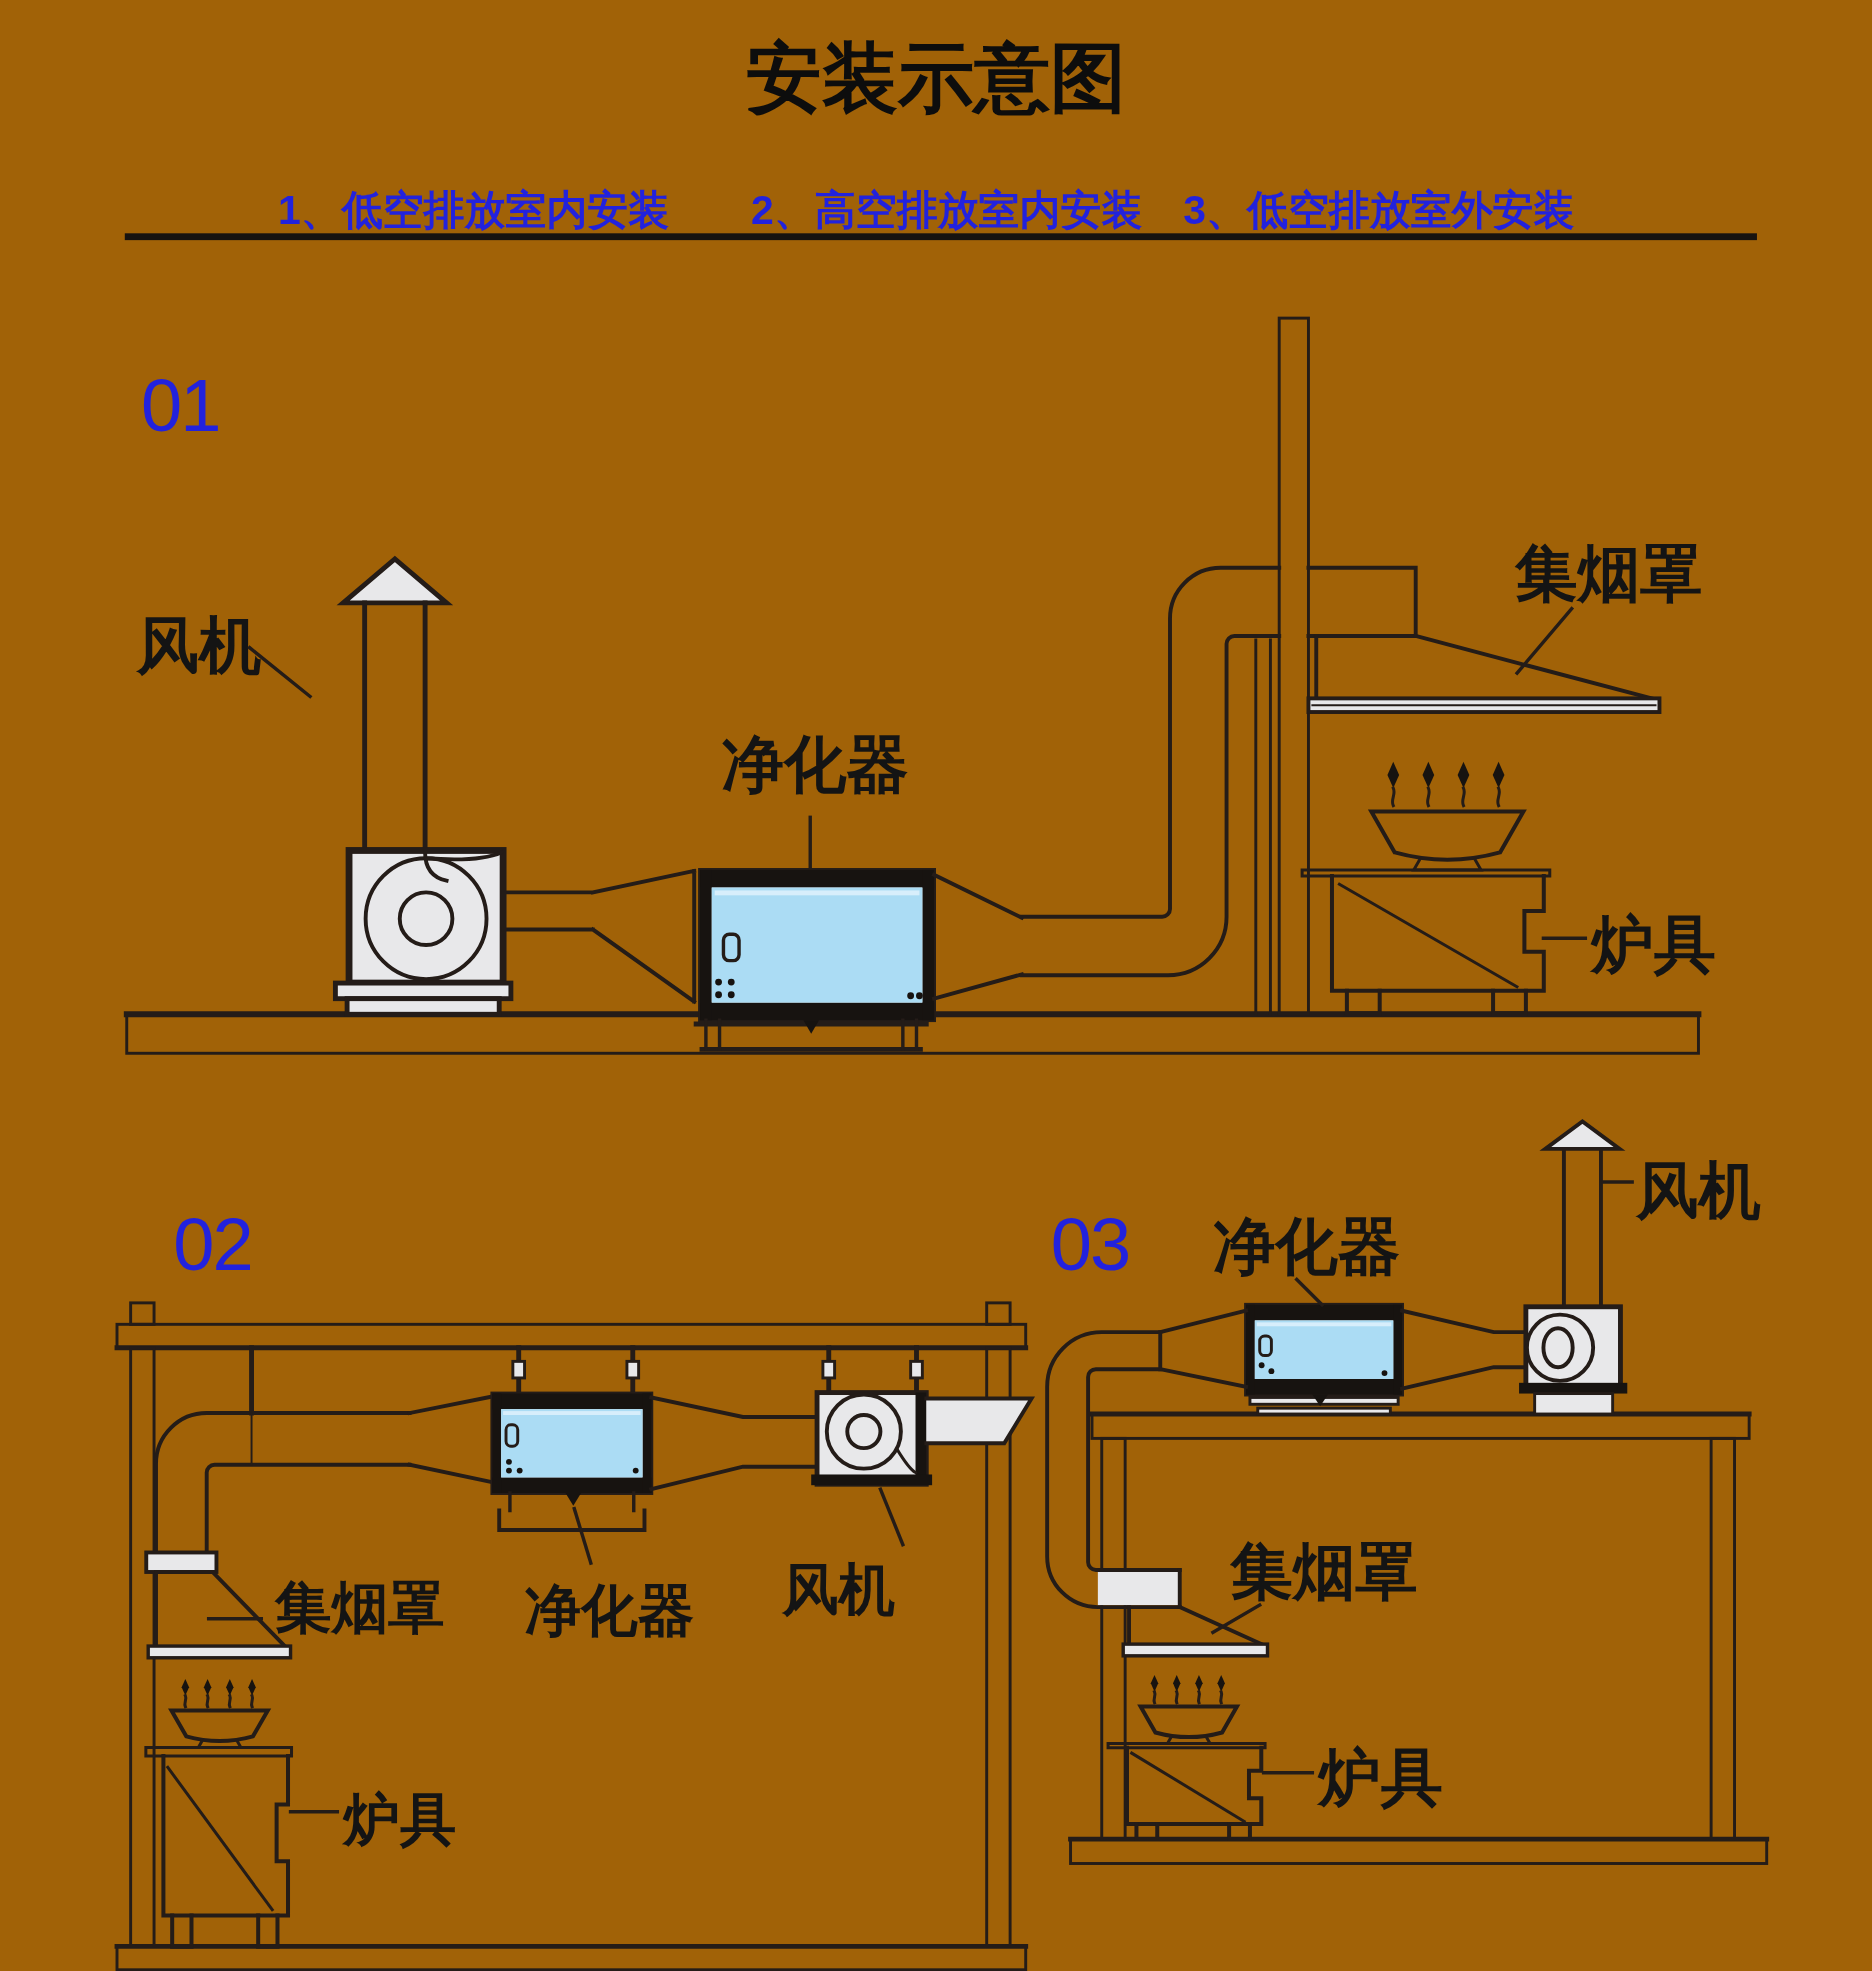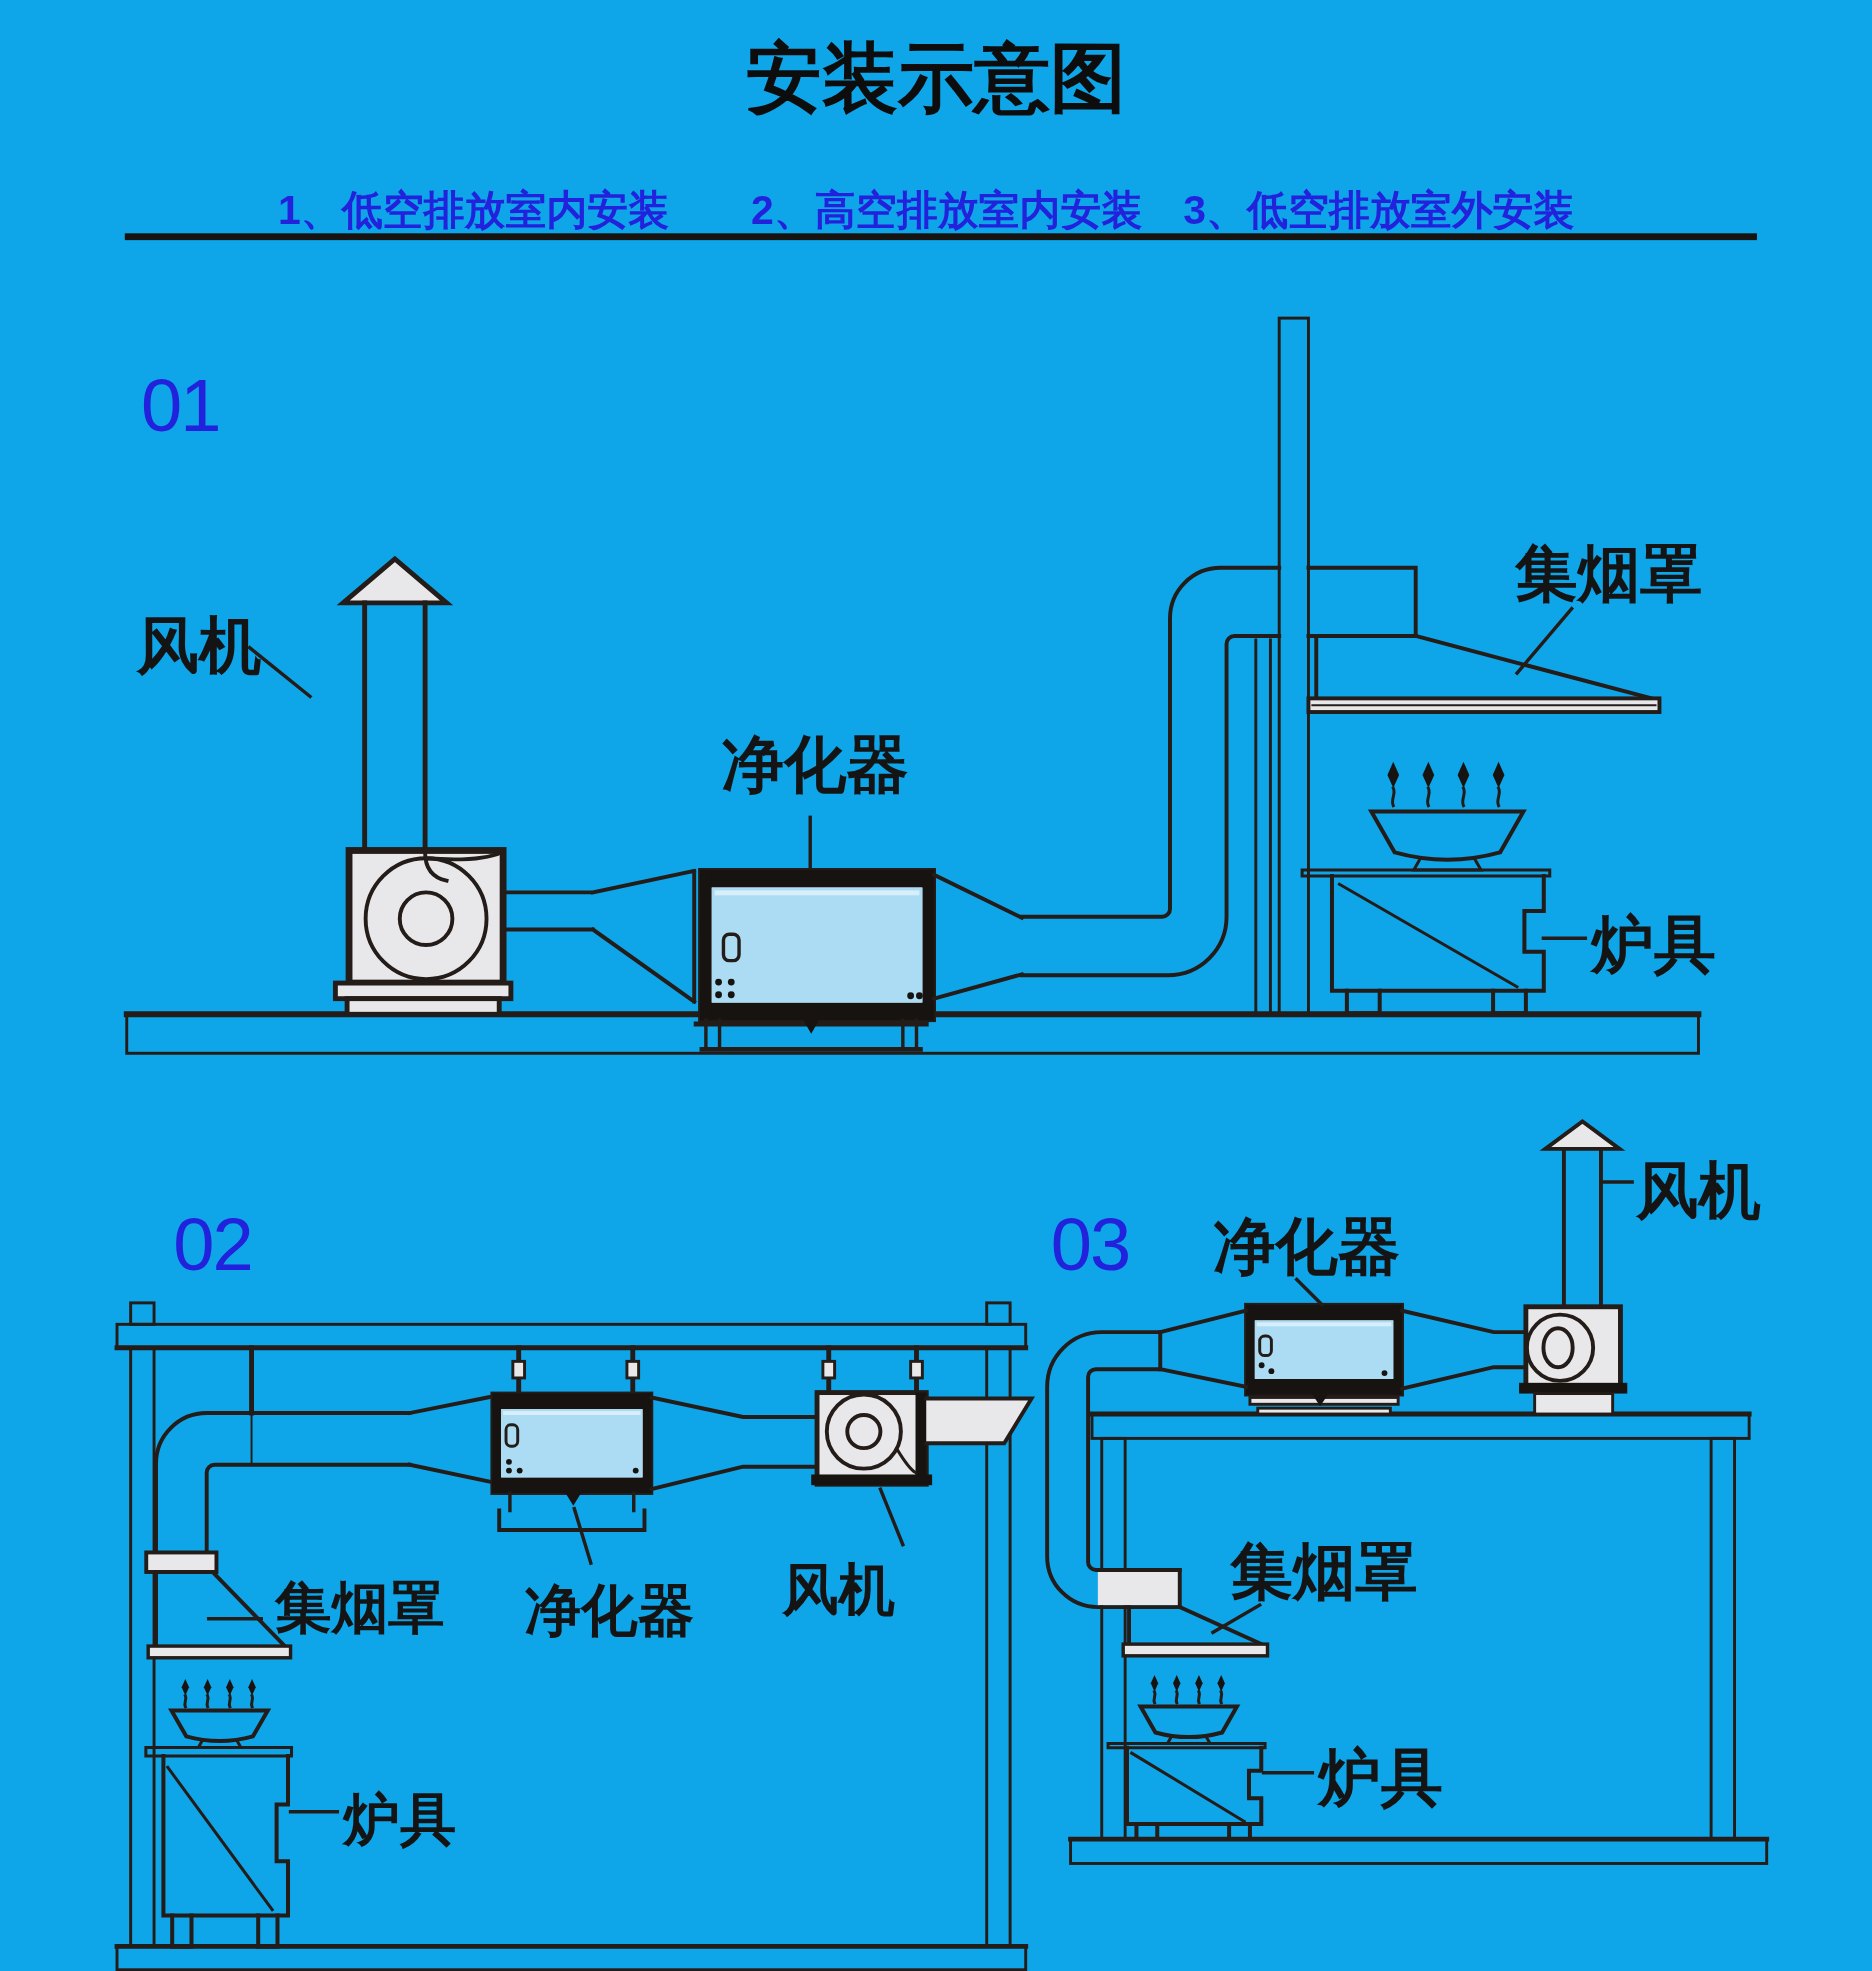--- a/index.html
+++ b/index.html
@@ -1,18 +1,18 @@
 <!DOCTYPE html>
 <html><head>
 <meta charset="utf-8">
 <style>
   html,body{margin:0;padding:0;}
   body{background:#cfcfd1;}
   #stage{
-    position:relative;width:1872px;height:1972px;background:#0ea5e9;
+    position:relative;width:1872px;height:1972px;background:#a16207;
     font-family:"Liberation Sans","DejaVu Sans",sans-serif;overflow:hidden;
   }
   svg{position:absolute;left:0;top:0;}
   .ln{stroke:#241c18;stroke-width:4;fill:none;stroke-linecap:square;stroke-linejoin:miter;}
   .w3{stroke-width:3;} .w35{stroke-width:3.5;} .w5{stroke-width:5;} .w6{stroke-width:6;} .w7{stroke-width:7;} .w2{stroke-width:2;}
   .fillbg{fill:#e8e8ea;}
   .blk{fill:#171310;stroke:none;}
   .panel{fill:#abdcf4;stroke:none;}
   .hl{fill:#d7eefb;stroke:none;}
   text{fill:#141414;}

